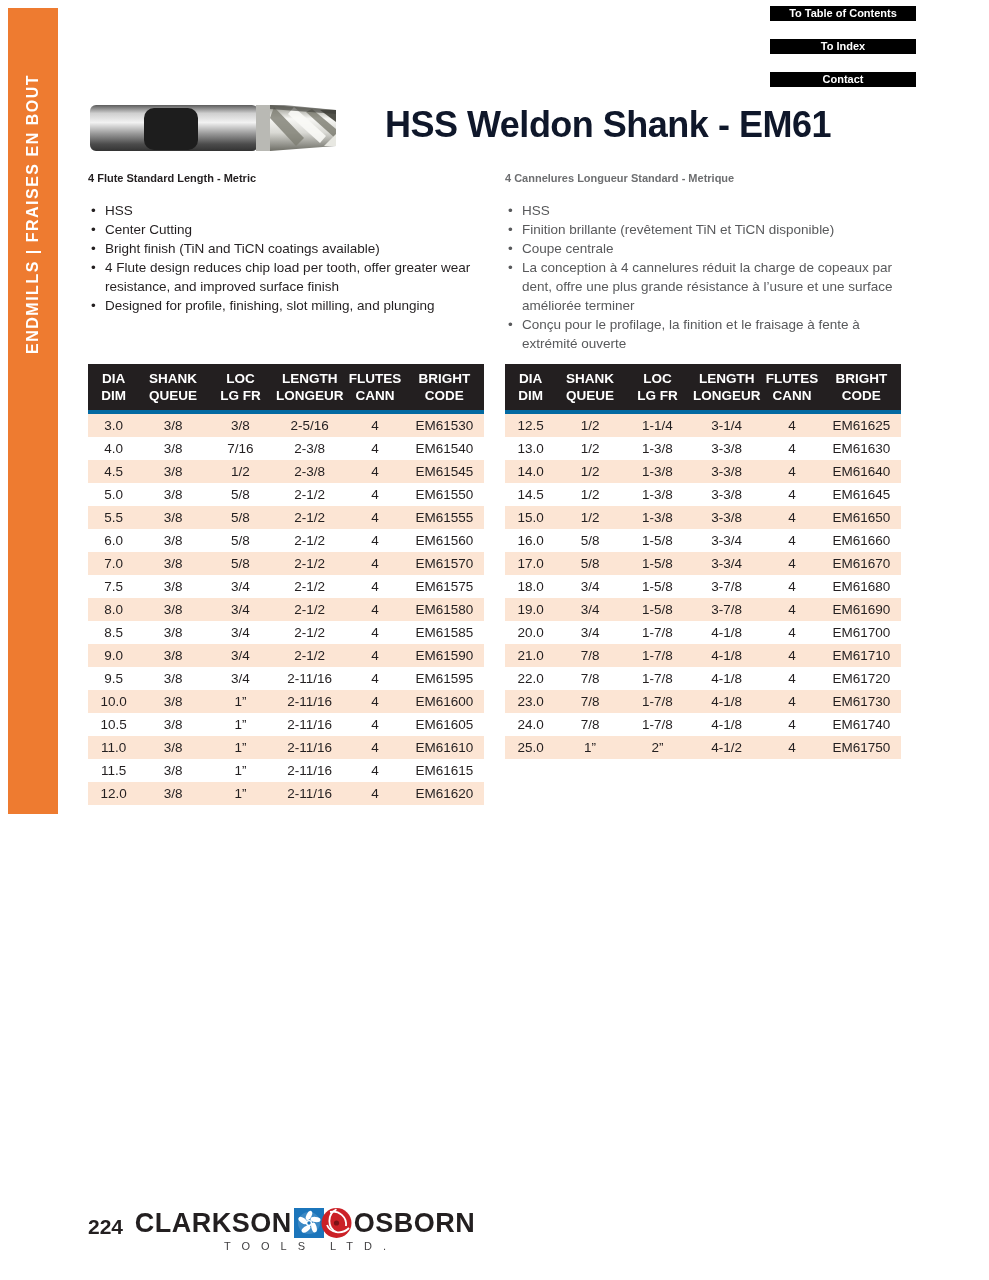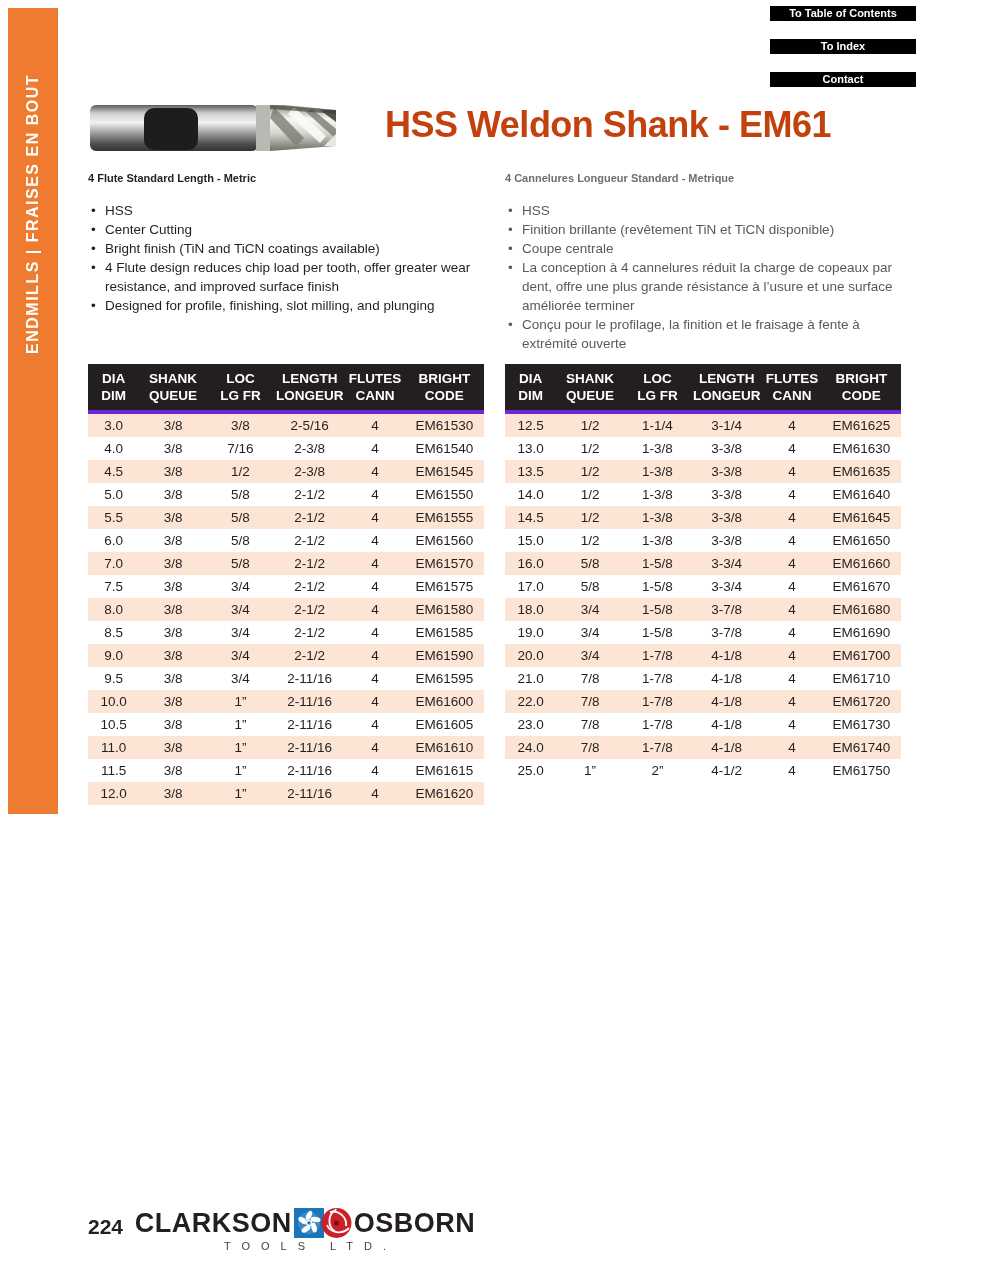--- a/index.html
+++ b/index.html
@@ -16,38 +16,38 @@
 
   
   .nav-buttons { position:absolute; left:770px; top:6px; width:146px; }
   .nav-btn { display:block; width:100%; height:15px; margin-bottom:18px; background:#000;
     border:1px solid #000; color:#fff; font-weight:bold; font-size:11px; line-height:13px;
     text-align:center; cursor:pointer; font-family:"Liberation Sans", sans-serif; }
 
   
   .product-photo { position:absolute; left:88px; top:94px; width:252px; height:66px; }
   .page-title { position:absolute; left:385px; top:104px; width:500px;
-    color:#c2410c; font-size:36px; font-weight:bold; letter-spacing:-0.5px; white-space:nowrap; }
+    color:#0f172a; font-size:36px; font-weight:bold; letter-spacing:-0.5px; white-space:nowrap; }
 
   .section-heading { position:absolute; top:172px; font-size:11px; font-weight:bold; white-space:nowrap; }
   .heading-en { left:88px; color:#231f20; }
   .heading-fr { left:505px; color:#6d6e70; }
 
   .bullets { position:absolute; top:201px; list-style:none; }
   .bullets-en { left:88px; width:405px; color:#231f20; }
   .bullets-fr { left:505px; width:410px; color:#58595b; }
   .bullets li { position:relative; padding-left:17px; font-size:13.5px; line-height:19px; margin-bottom:0; }
   .bullets li::before { content:"\2022"; position:absolute; left:3px; font-size:13.5px; }
 
   
   .spec-table { position:absolute; top:364px; width:396px; border-collapse:separate; border-spacing:0; table-layout:fixed; }
   .table-left  { left:88px; }
   .table-right { left:505px; }
   .spec-table th { background:#231f20; color:#fff; font-size:13.5px; line-height:17px;
-    font-weight:bold; padding:6px 0 6px; border-bottom:4px solid #6d28d9; }
+    font-weight:bold; padding:6px 0 6px; border-bottom:4px solid #0369a1; }
   .spec-table td { font-size:13.5px; height:23px; text-align:center; color:#231f20; padding:0; }
   .spec-table tbody tr:nth-child(odd) { background:#fce5d4; }
   .spec-table col.c1 { width:13%; } .spec-table col.c2 { width:17%; }
   .spec-table col.c3 { width:17%; } .spec-table col.c4 { width:18%; }
   .spec-table col.c5 { width:15%; } .spec-table col.c6 { width:20%; }
 
   
   .page-number { position:absolute; left:88px; top:1215px; font-size:21px; font-weight:bold; color:#231f20; }
   .brand { position:absolute; left:145px; top:1206px; width:320px; }
   .brand-row { display:flex; align-items:center; justify-content:center; }
@@ -347,28 +347,20 @@
         </tr>
         <tr>
           <td>13.0</td>
           <td>1/2</td>
           <td>1-3/8</td>
           <td>3-3/8</td>
           <td>4</td>
           <td>EM61630</td>
         </tr>
         <tr>
-          <td>13.5</td>
-          <td>1/2</td>
-          <td>1-3/8</td>
-          <td>3-3/8</td>
-          <td>4</td>
-          <td>EM61635</td>
-        </tr>
-        <tr>
           <td>14.0</td>
           <td>1/2</td>
           <td>1-3/8</td>
           <td>3-3/8</td>
           <td>4</td>
           <td>EM61640</td>
         </tr>
         <tr>
           <td>14.5</td>
           <td>1/2</td>

